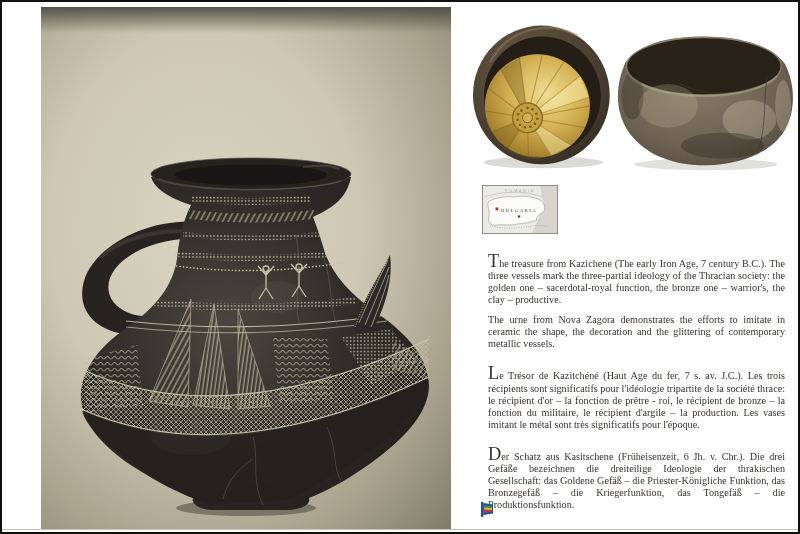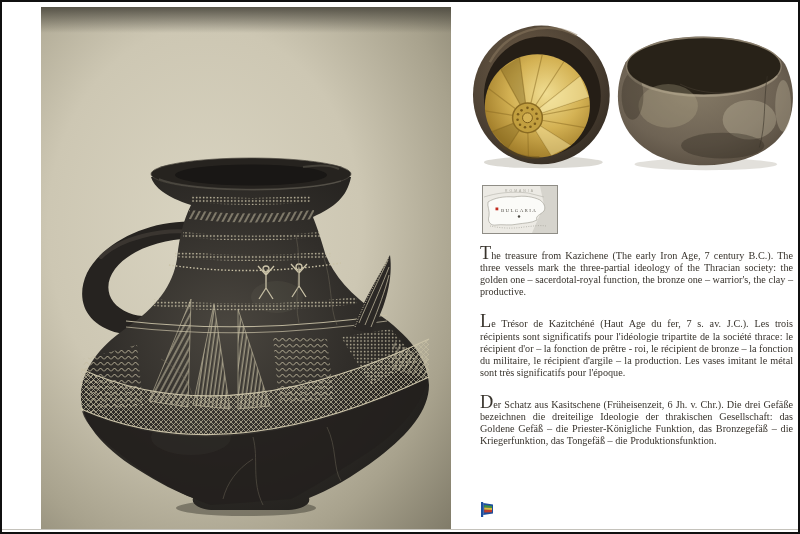--- a/index.html
+++ b/index.html
@@ -6,21 +6,21 @@
   .page {
     position:relative; width:800px; height:534px; box-sizing:border-box;
     background:#ffffff; border:2px solid #101010; overflow:hidden;
     font-family:"Liberation Serif", serif;
   }
   .plate   { position:absolute; left:39px;  top:5px;   width:410px; height:523px; }
   .bowls   { position:absolute; left:468px; top:12px;  width:327px; height:158px; }
   .mapbox  { position:absolute; left:480px; top:183px; width:76px;  height:49px; }
   .textcol { position:absolute; left:478px; top:242px; width:313px;
              font-size:10.2px; line-height:12px; color:#37322b; text-align:justify; }
-  .textcol p { margin:0; }
+  .textcol p { margin:8px; }
   .textcol p.gap { margin-top:14px; }
   .textcol p.lead::first-letter { font-size:1.8em; line-height:1; }
   .logo    { position:absolute; left:478px; top:500px; width:14px; height:15px; }
   .bottom-line { position:absolute; left:0; right:0; bottom:2px; height:1px; background:#c4c2bb; }
   svg { display:block; }
 </style>
 </head>
 <body>
 
 <div class="page">
@@ -228,20 +228,21 @@
       <path d="M 8,41 C 18,43 30,44 42,42 C 52,41 58,40 64,41" fill="none" stroke="#9a988f" stroke-width="0.6" stroke-dasharray="1,1.4"></path>
       <text x="38" y="6.5" text-anchor="middle" font-family="Liberation Sans, sans-serif" font-size="3.4" letter-spacing="2" fill="#a9a79e">ROMANIA</text>
       <text x="37" y="26.5" text-anchor="middle" font-family="Liberation Serif, serif" font-size="5" letter-spacing="1.3" fill="#55514a">BULGARIA</text>
       <rect x="13.5" y="22.5" width="2.8" height="2.8" fill="#c22a1e"></rect>
       <circle cx="37" cy="31.5" r="1.2" fill="#4a463f"></circle>
     </svg>
   </div>
 
   <div class="textcol">
     <p class="lead">The treasure from Kazichene (The early Iron Age, 7 century B.C.). The three vessels mark the three-partial ideology of the Thracian society: the golden one – sacerdotal-royal function, the bronze one – warrior's, the clay – productive.</p>
+    <p>The urne from Nova Zagora demonstrates the efforts to imitate in ceramic the shape, the decoration and the glittering of contemporary metallic vessels.</p>
     <p class="lead gap">Le Trésor de Kazitchéné (Haut Age du fer, 7 s. av. J.C.). Les trois récipients sont significatifs pour l'idéologie tripartite de la société thrace: le récipient d'or – la fonction de prêtre - roi, le récipient de bronze – la fonction du militaire, le récipient d'argile – la production. Les vases imitant le métal sont très significatifs pour l'époque.</p>
     <p class="lead gap">Der Schatz aus Kasitschene (Früheisenzeit, 6 Jh. v. Chr.). Die drei Gefäße bezeichnen die dreiteilige Ideologie der thrakischen Gesellschaft: das Goldene Gefäß – die Priester-Königliche Funktion, das Bronzegefäß – die Kriegerfunktion, das Tongefäß – die Produktionsfunktion.</p>
   </div>
 
   <div class="logo">
     <svg width="14" height="15" viewBox="0 0 14 15">
       <rect x="1" y="0" width="2.2" height="15" fill="#1d4e9e"></rect>
       <path d="M 3.2,1 L 13,2.5 L 13,11.5 L 3.2,13 Z" fill="#1d4e9e"></path>
       <path d="M 4.2,3 L 12,4 L 12,6 L 4.2,5.4 Z" fill="#3f8f3f"></path>
       <path d="M 4.2,5.4 L 12,6 L 12,8 L 4.2,7.8 Z" fill="#ddb83a"></path>

